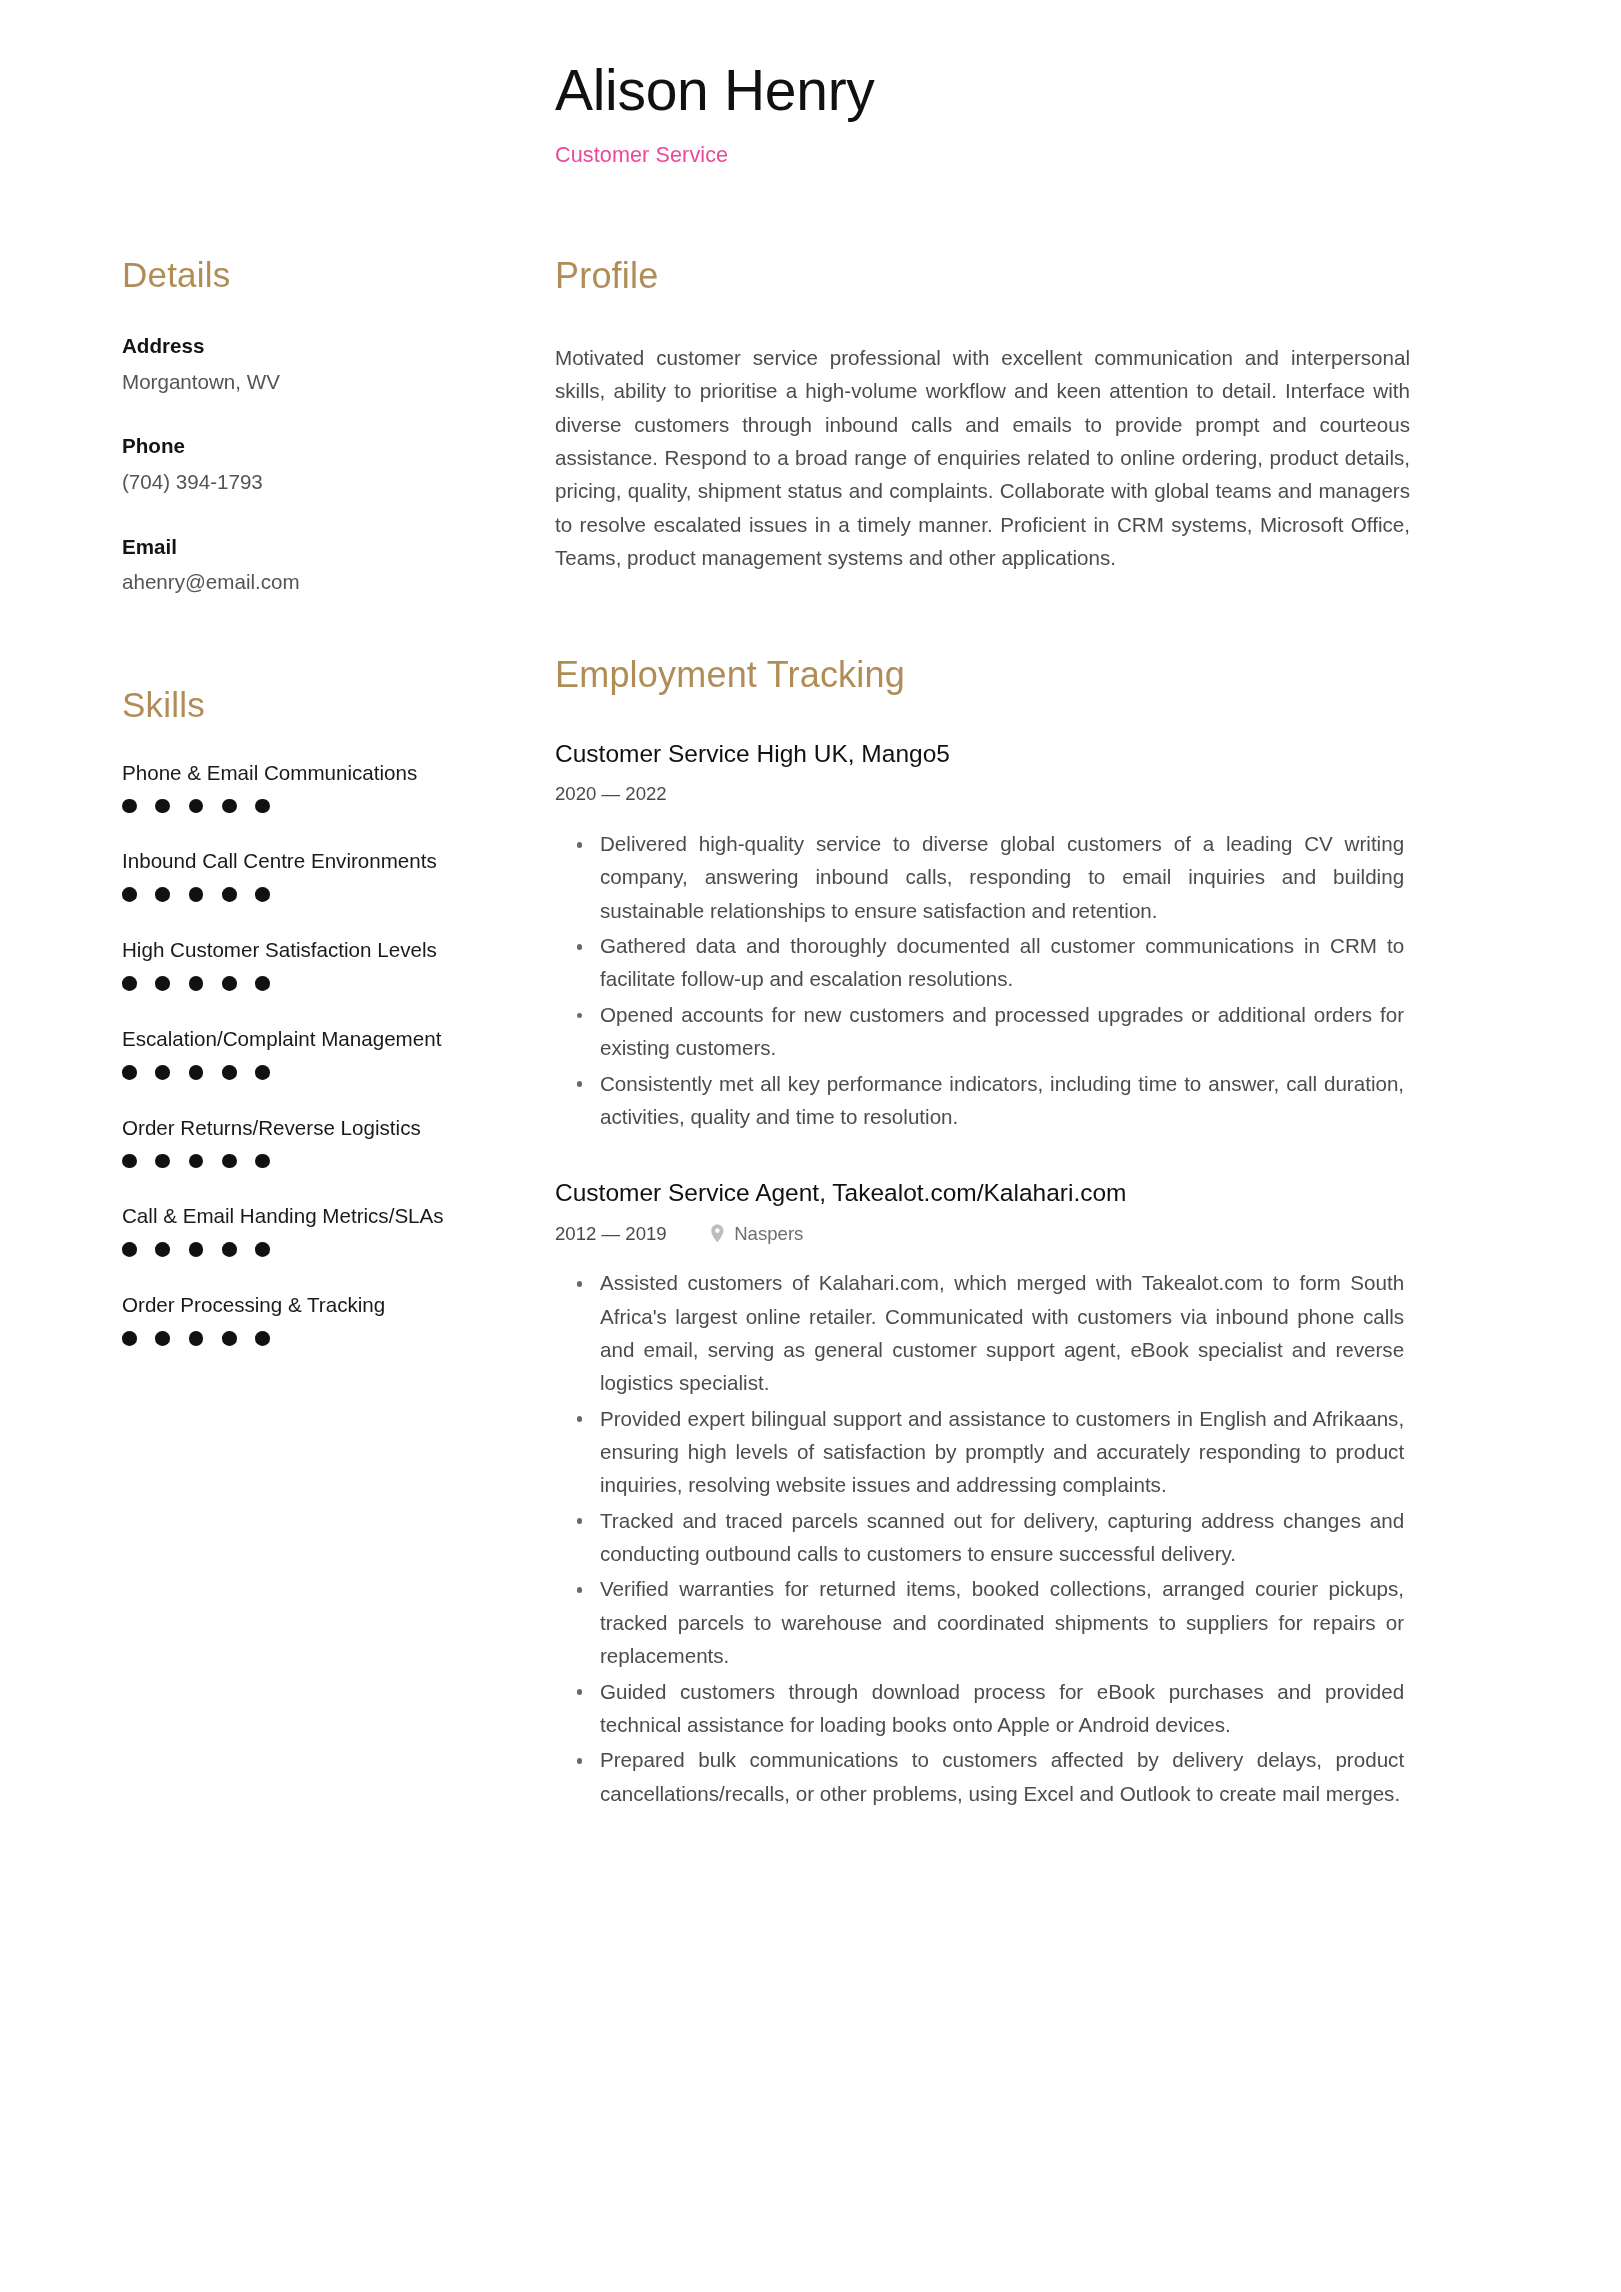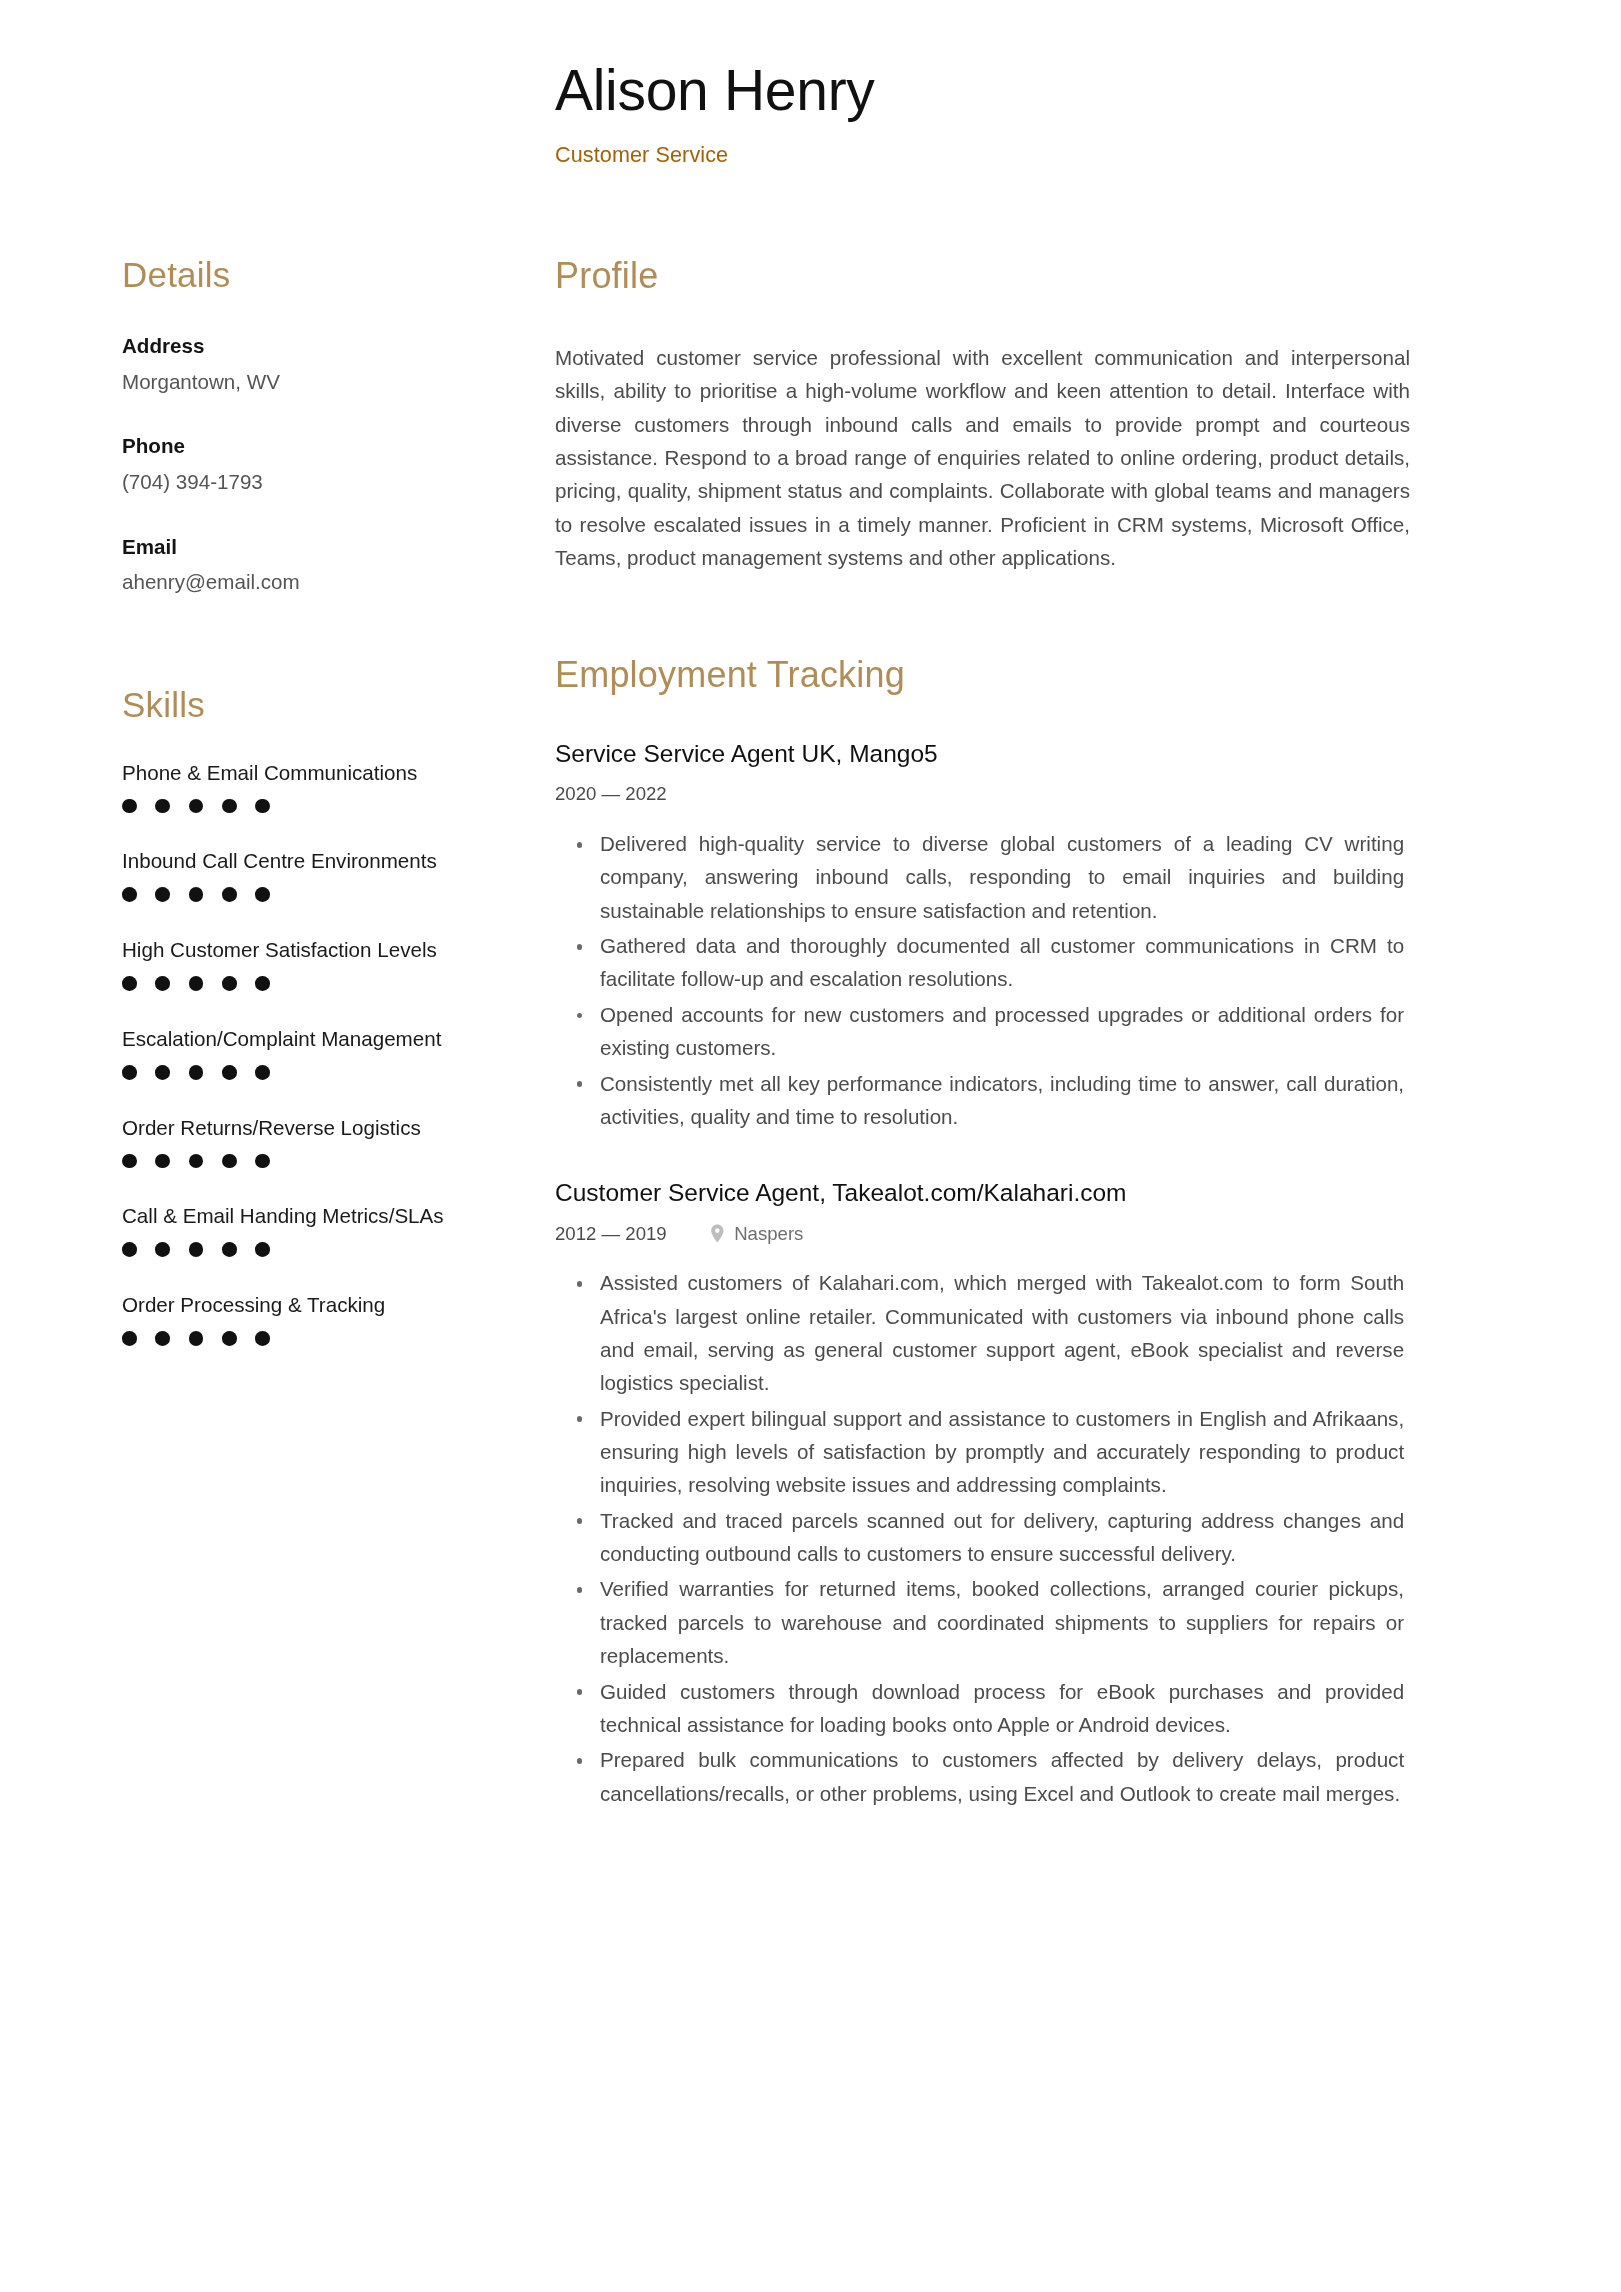--- a/index.html
+++ b/index.html
@@ -33,21 +33,21 @@
     font-size: 57px;
     font-weight: 400;
     letter-spacing: -0.3px;
     color: #111111;
     line-height: 1.05;
     margin: 0;
   }
   .job-title {
     font-size: 21.6px;
     font-weight: 400;
-    color: #a16207;
+    color: #ec4899;
     margin-top: 21.6px;
     letter-spacing: 0.1px;
   }
 
   
   .body-cols {
     display: flex;
     align-items: flex-start;
     padding-left: 122px;
     padding-top: 88px;
@@ -321,21 +321,21 @@
 
       <div>
         <div class="section-heading main">Profile</div>
         <div class="profile-text">Motivated customer service professional with excellent communication and interpersonal skills, ability to prioritise a high-volume workflow and keen attention to detail. Interface with diverse customers through inbound calls and emails to provide prompt and courteous assistance. Respond to a broad range of enquiries related to online ordering, product details, pricing, quality, shipment status and complaints. Collaborate with global teams and managers to resolve escalated issues in a timely manner. Proficient in CRM systems, Microsoft Office, Teams, product management systems and other applications.</div>
       </div>
 
       <div class="employment-wrap">
         <div class="section-heading main">Employment Tracking</div>
 
         <div class="job">
-          <div class="job-heading">Service Service Agent UK, Mango5</div>
+          <div class="job-heading">Customer Service High UK, Mango5</div>
           <div class="job-meta">
             <span class="job-dates">2020 — 2022</span>
           </div>
           <ul class="job-bullets">
               <li>Delivered high-quality service to diverse global customers of a leading CV writing company, answering inbound calls, responding to email inquiries and building sustainable relationships to ensure satisfaction and retention.</li>
               <li>Gathered data and thoroughly documented all customer communications in CRM to facilitate follow-up and escalation resolutions.</li>
               <li>Opened accounts for new customers and processed upgrades or additional orders for existing customers.</li>
               <li>Consistently met all key performance indicators, including time to answer, call duration, activities, quality and time to resolution.</li>
             </ul>
         </div>

